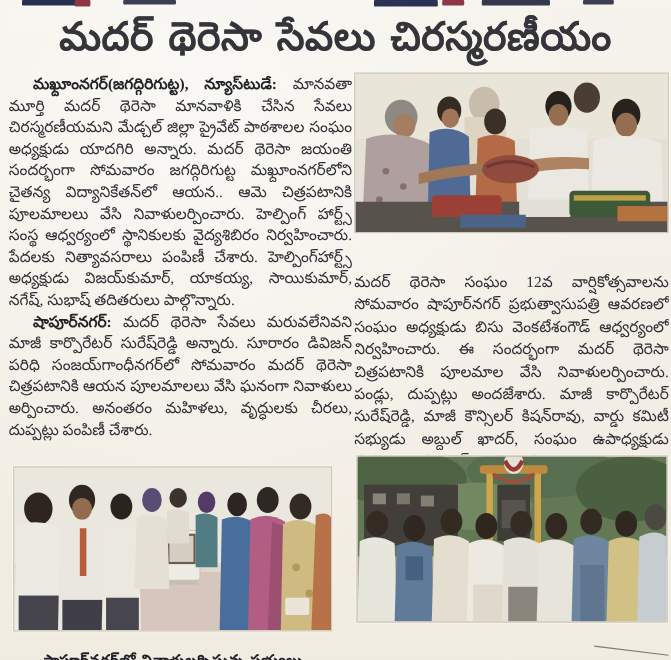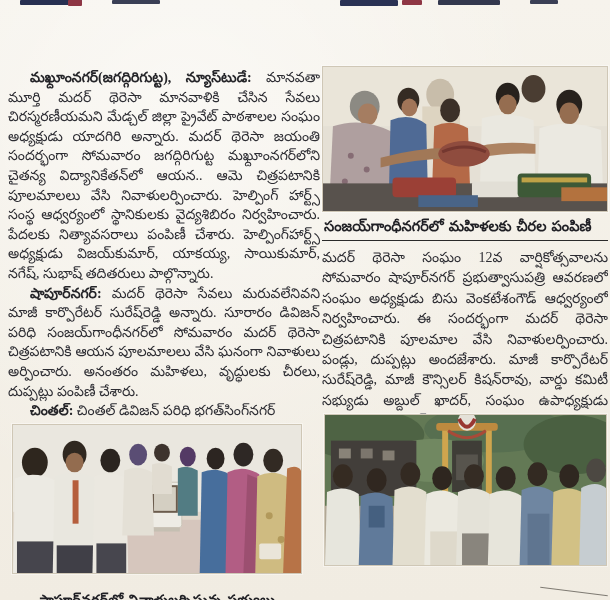--- a/index.html
+++ b/index.html
@@ -59,25 +59,25 @@
 <div class="page">
 
   <div class="frag" style="left:20px;width:62px;height:5px;background:#273052;"></div>
   <div class="frag" style="left:68px;width:14px;height:6px;background:#8e3644;"></div>
   <div class="frag" style="left:112px;width:48px;height:4px;background:#3a3f55;"></div>
   <div class="frag" style="left:340px;width:58px;height:6px;background:#2a3254;"></div>
   <div class="frag" style="left:402px;width:20px;height:5px;background:#8e3644;"></div>
   <div class="frag" style="left:438px;width:62px;height:5px;background:#33384e;"></div>
   <div class="frag" style="left:530px;width:28px;height:4px;background:#3a3f55;"></div>
 
+  <div class="headline">మదర్ థెరెసా సేవలు చిరస్మరణీయం</div>
 
   <div class="bodycol col-left">
     <p class="indent"><span class="lead">మఖ్దూంనగర్(జగద్గిరిగుట్ట), న్యూస్‌టుడే: </span><span>మానవతా మూర్తి మదర్ థెరెసా మానవాళికి చేసిన సేవలు చిరస్మరణీయమని మేడ్చల్ జిల్లా ప్రైవేట్ పాఠశాలల సంఘం అధ్యక్షుడు యాదగిరి అన్నారు. మదర్ థెరెసా జయంతి సందర్భంగా సోమవారం జగద్గిరిగుట్ట మఖ్దూంనగర్‌లోని చైతన్య విద్యానికేతన్‌లో ఆయన.. ఆమె చిత్రపటానికి పూలమాలలు వేసి నివాళులర్పించారు. హెల్పింగ్ హార్ట్స్ సంస్థ ఆధ్వర్యంలో స్థానికులకు వైద్యశిబిరం నిర్వహించారు. పేదలకు నిత్యావసరాలు పంపిణీ చేశారు. హెల్పింగ్‌హార్ట్స్ అధ్యక్షుడు విజయ్‌కుమార్, యాకయ్య, సాయికుమార్, నగేష్, సుభాష్ తదితరులు పాల్గొన్నారు.</span></p>
     <p class="indent"><span class="lead">షాపూర్‌నగర్: </span><span>మదర్ థెరెసా సేవలు మరువలేనివని మాజీ కార్పొరేటర్ సురేష్‌రెడ్డి అన్నారు. సూరారం డివిజన్ పరిధి సంజయ్‌గాంధీనగర్‌లో సోమవారం మదర్ థెరెసా చిత్రపటానికి ఆయన పూలమాలలు వేసి ఘనంగా నివాళులు అర్పించారు. అనంతరం మహిళలు, వృద్ధులకు చీరలు, దుప్పట్లు పంపిణీ చేశారు.</span></p>
-    <p class="indent"><span class="lead">చింతల్: </span><span>చింతల్ డివిజన్ పరిధి భగత్‌సింగ్‌నగర్</span></p>
   </div>
 
   <div class="photo photo-tr">
     <svg viewBox="0 0 286 146" preserveAspectRatio="none">
       <rect width="286" height="146" fill="#eae4d6"></rect>
       <rect y="0" width="286" height="60" fill="#efe9db"></rect>
 
       <ellipse cx="118" cy="28" rx="14" ry="16" fill="#cdbfa8"></ellipse>
       <rect x="100" y="40" width="38" height="50" fill="#e3d7c0"></rect>
       <ellipse cx="212" cy="22" rx="12" ry="14" fill="#4a3a2c"></ellipse>
@@ -111,21 +111,20 @@
 
       <rect x="0" y="118" width="286" height="28" fill="#57504a"></rect>
       <rect x="70" y="112" width="64" height="20" rx="4" fill="#aa3a2e"></rect>
       <rect x="150" y="116" width="48" height="16" rx="3" fill="#e7e3d8"></rect>
       <rect x="196" y="108" width="74" height="24" rx="4" fill="#37592f"></rect>
       <rect x="200" y="112" width="66" height="5" fill="#c6a334"></rect>
       <rect x="240" y="122" width="46" height="14" fill="#bf7030"></rect>
       <rect x="96" y="130" width="60" height="12" fill="#42638e"></rect>
     </svg>
   </div>
-  <div class="caption cap-tr">సంజయ్‌గాంధీనగర్‌లో మహిళలకు చీరల పంపిణీ</div>
 
   <div class="bodycol col-right">
     <p><span>మదర్ థెరెసా సంఘం 12వ వార్షికోత్సవాలను సోమవారం షాపూర్‌నగర్ ప్రభుత్వాసుపత్రి ఆవరణలో సంఘం అధ్యక్షుడు బిసు వెంకటేశంగౌడ్ ఆధ్వర్యంలో నిర్వహించారు. ఈ సందర్భంగా మదర్ థెరెసా చిత్రపటానికి పూలమాల వేసి నివాళులర్పించారు. పండ్లు, దుప్పట్లు అందజేశారు. మాజీ కార్పొరేటర్ సురేష్‌రెడ్డి, మాజీ కౌన్సిలర్ కిషన్‌రావు, వార్డు కమిటీ సభ్యుడు అబ్దుల్ ఖాదర్, సంఘం ఉపాధ్యక్షుడు సత్యనారాయణగౌడ్ పాల్గొన్నారు.</span></p>
   </div>
 
   <div class="photo photo-bl">
     <svg viewBox="0 0 290 150" preserveAspectRatio="none">
       <rect width="290" height="150" fill="#efebe1"></rect>
       <rect y="88" width="290" height="62" fill="#e6dccd"></rect>
       <path d="M120 96 L200 96 L230 150 L95 150 Z" fill="#dcc8be"></path>

